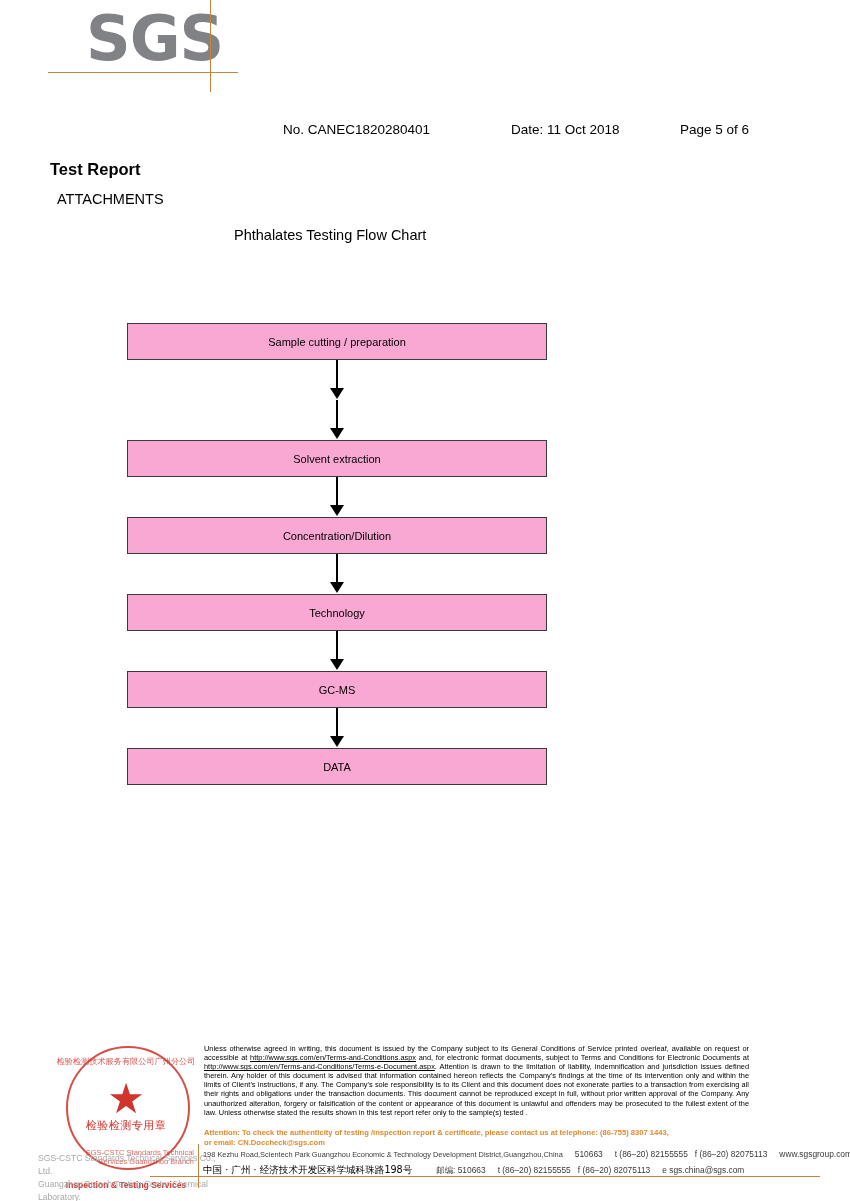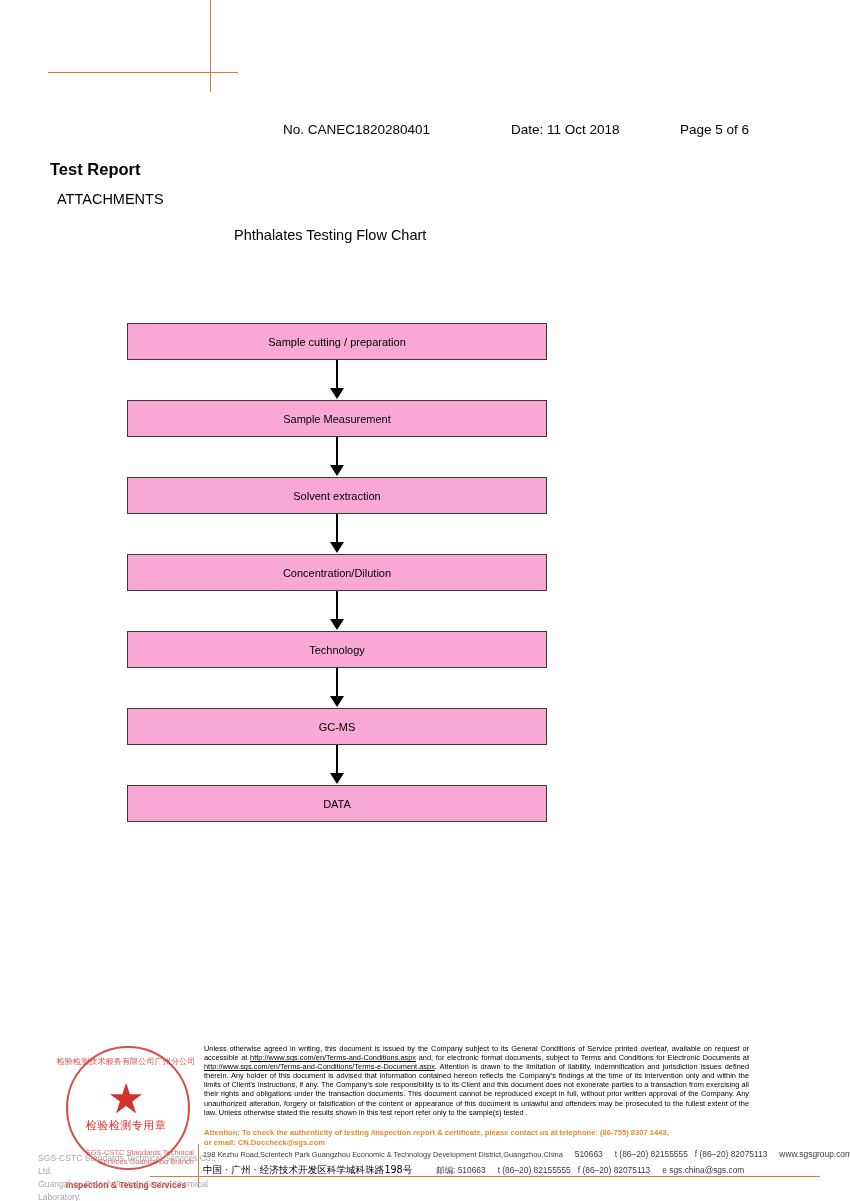--- a/index.html
+++ b/index.html
@@ -321,20 +321,23 @@
     text-align: center;
     font-size: 10.5px;
     color: #000;
   }
 </style>
 </head>
 <body>
 
 <div class="page">
 
+  <div class="logo-wrap">
+    <div class="logo-text">SGS</div>
+  </div>
   <div class="logo-rule-h"></div>
   <div class="logo-rule-v"></div>
 
   <div class="report-header">
     <div class="report-title">Test Report</div>
     <div class="report-no">No. CANEC1820280401</div>
     <div class="report-date">Date: 11 Oct 2018</div>
     <div class="report-page">Page 5 of 6</div>
   </div>
 
@@ -342,21 +345,20 @@
   <div class="flow-title">Phthalates Testing Flow Chart</div>
 
   <div class="flowchart">
 
     <div class="flow-step">Sample cutting / preparation</div>
     <div class="flow-arrow">
         <div class="shaft"></div>
         <div class="head"></div>
       </div>
 
-    <div class="flow-step">Sample Measurement</div>
     <div class="flow-arrow">
         <div class="shaft"></div>
         <div class="head"></div>
       </div>
 
     <div class="flow-step">Solvent extraction</div>
     <div class="flow-arrow">
         <div class="shaft"></div>
         <div class="head"></div>
       </div>

